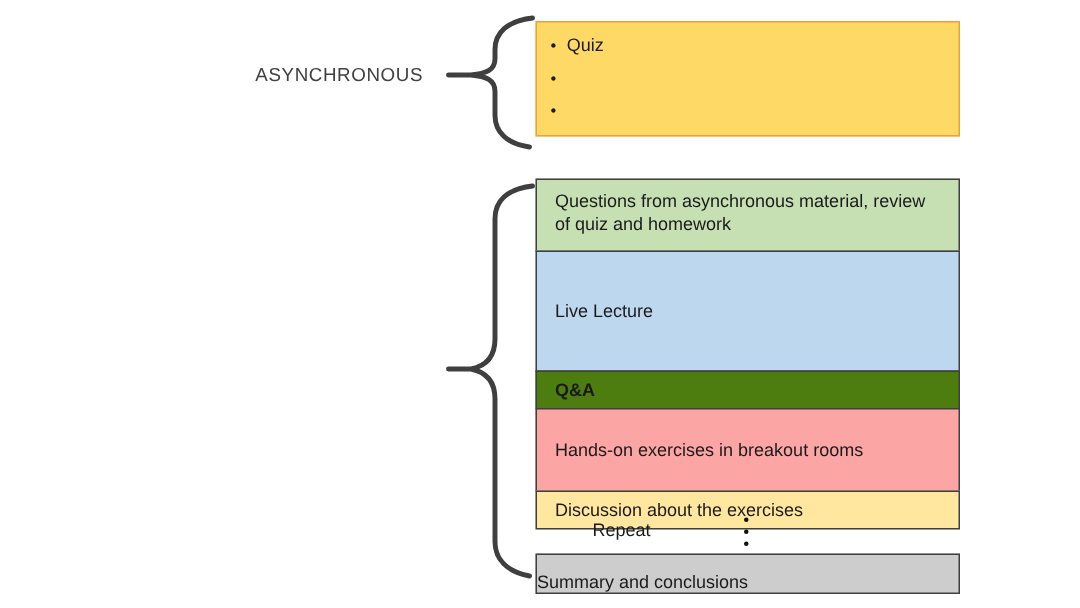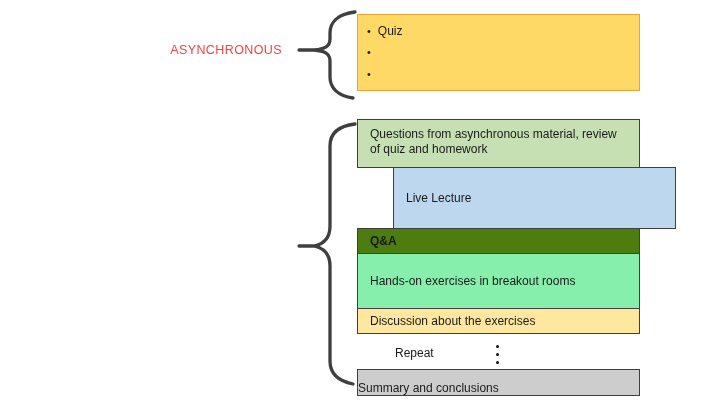--- a/index.html
+++ b/index.html
@@ -2,21 +2,21 @@
 <html><head>
 <meta charset="utf-8">
 <style>
   html,body{margin:0;padding:0;background:#ffffff;}
   .canvas{
     position:relative;width:720px;height:405px;background:#ffffff;overflow:hidden;
     font-family:"Liberation Sans",sans-serif;color:#1a1a1a;
   }
   .side-label{
     position:absolute;font-size:12.5px;line-height:14px;letter-spacing:.4px;
-    text-align:right;color:#ef4444;
+    text-align:right;color:#404040;
   }
   .label-async{left:80px;top:43px;width:202px;}
   .label-sync{left:80px;top:230px;width:207px;}
   .brace{position:absolute;}
   .brace-async{left:293px;top:8px;}
   .brace-sync{left:293px;top:115px;}
   .brace path{fill:none;stroke:#3f3f3f;stroke-width:3.3;stroke-linecap:round;stroke-linejoin:round;}
   .async-box{
     position:absolute;left:357px;top:14px;width:283px;height:77px;box-sizing:border-box;
     border:1.5px solid #E9A23B;display:flex;flex-direction:column;justify-content:space-evenly;
@@ -26,21 +26,21 @@
   .bullet-dot{font-size:11px;margin:0 7px 0 0;flex:none;}
   .sync-stack{position:absolute;left:357px;top:119px;width:283px;}
   .sync-row{
     box-sizing:border-box;width:283px;border:1px solid #3f3f3f;
     display:flex;align-items:center;font-size:12px;line-height:15px;
     padding-left:12px;padding-right:14px;
   }
   .sync-row + .sync-row{margin-top:-1px;}
   .row-0{height:49px;align-items:flex-start;padding-top:7px;}
   .row-0 .row-text{max-width:258px;}
-  .row-1{height:62px;margin-left:36px;}
+  .row-1{height:81px;}
   .row-2{height:26px;}
   .row-3{height:56px;}
   .row-4{height:26px;}
   .repeat-label{position:absolute;left:395px;top:346px;font-size:12px;line-height:14px;}
   .vdots{position:absolute;left:496px;top:345px;display:flex;flex-direction:column;gap:5px;}
   .vdots span{width:3px;height:3px;border-radius:50%;background:#111;}
   .summary-box{
     position:absolute;left:357px;top:369px;width:283px;height:27px;box-sizing:border-box;
     border:1.5px solid #3f3f3f;display:flex;align-items:flex-end;
     font-size:12px;
@@ -78,21 +78,21 @@
   <div class="sync-stack">
     <div class="sync-row row-0" style="background-color: rgb(198, 224, 180);">
       <span class="row-text">Questions from asynchronous material, review of quiz and homework</span>
     </div>
     <div class="sync-row row-1" style="background-color: rgb(189, 215, 238);">
       <span class="row-text">Live Lecture</span>
     </div>
     <div class="sync-row row-2" style="background-color: #4d7c0f; font-weight: bold;">
       <span class="row-text">Q&amp;A</span>
     </div>
-    <div class="sync-row row-3" style="background-color: #86efac;">
+    <div class="sync-row row-3" style="background-color: #fca5a5;">
       <span class="row-text">Hands-on exercises in breakout rooms</span>
     </div>
     <div class="sync-row row-4" style="background-color: rgb(255, 231, 159);">
       <span class="row-text">Discussion about the exercises</span>
     </div>
   </div>
 
   <div class="repeat-label">Repeat</div>
 
   <div class="vdots">

